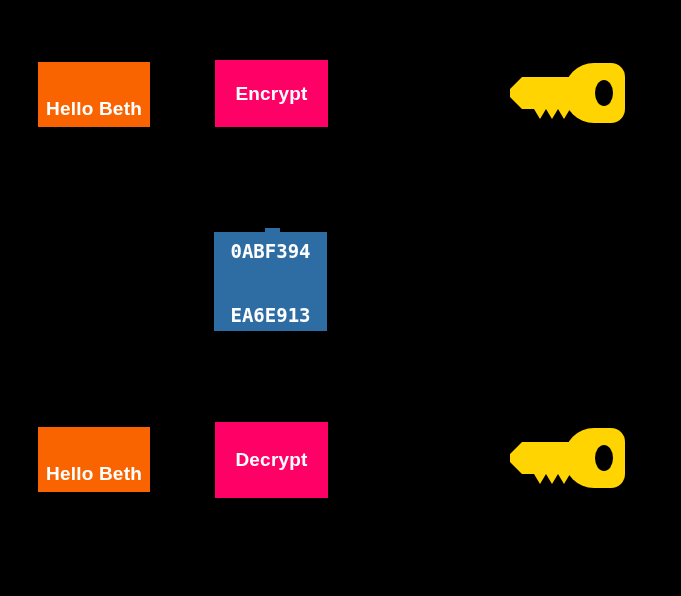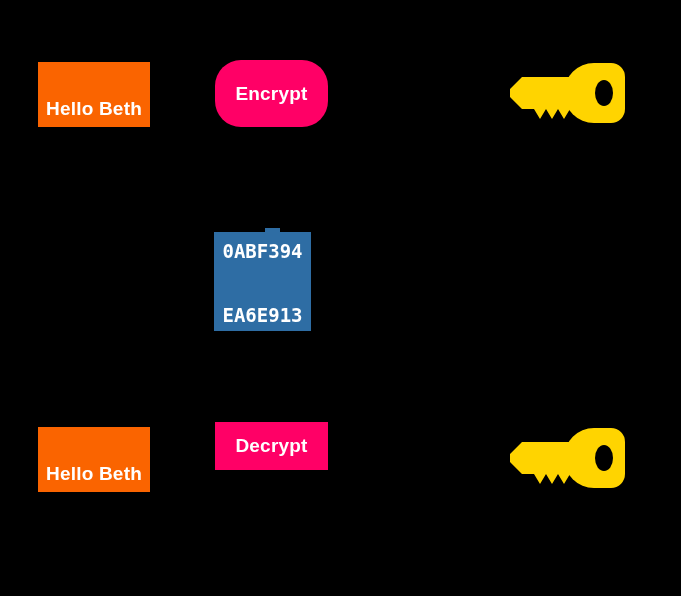--- a/index.html
+++ b/index.html
@@ -89,21 +89,21 @@
 </style>
 </head>
 <body>
 
 <div id="canvas">
 
   <div class="node plaintext-box" style="left:38px; top:62px; width:112px; height:65px;">
     <span class="plaintext-label">Hello Beth</span>
   </div>
 
-  <div class="node operation-box" style="left:215px; top:60px; width:113px; height:67px;border-radius:26px;">
+  <div class="node operation-box" style="left:215px; top:60px; width:113px; height:67px;">
     <span class="operation-label">Encrypt</span>
   </div>
 
   <div class="node key-icon" style="left:508px; top:63px; width:117px; height:60px;">
     <svg viewBox="0 0 117 60" xmlns="http://www.w3.org/2000/svg">
       <path fill="#FFD400" d="
         M 86 0
         L 103 0
         A 14 14 0 0 1 117 14
         L 117 46
@@ -126,30 +126,30 @@
         L 2 34
         L 2 26
         L 14 14
         Z"></path>
       <ellipse cx="96" cy="30" rx="9" ry="13" fill="#000000"></ellipse>
     </svg>
   </div>
 
   <div class="node ciphertext-notch" style="left:265px; top:228px; width:15px; height:5px;"></div>
 
-  <div class="node ciphertext-box" style="left:214px; top:232px; width:97px; height:99px;gap:40px;">
+  <div class="node ciphertext-box" style="left:214px; top:232px; width:113px; height:99px;gap:40px;">
     <span class="ciphertext-line">0ABF394</span>
     <span class="ciphertext-line">EA6E913</span>
   </div>
 
   <div class="node plaintext-box" style="left:38px; top:427px; width:112px; height:65px;">
     <span class="plaintext-label">Hello Beth</span>
   </div>
 
-  <div class="node operation-box" style="left:215px; top:422px; width:113px; height:48px;">
+  <div class="node operation-box" style="left:215px; top:422px; width:113px; height:76px;">
     <span class="operation-label">Decrypt</span>
   </div>
 
   <div class="node key-icon" style="left:508px; top:428px; width:117px; height:60px;">
     <svg viewBox="0 0 117 60" xmlns="http://www.w3.org/2000/svg">
       <path fill="#FFD400" d="
         M 86 0
         L 103 0
         A 14 14 0 0 1 117 14
         L 117 46

